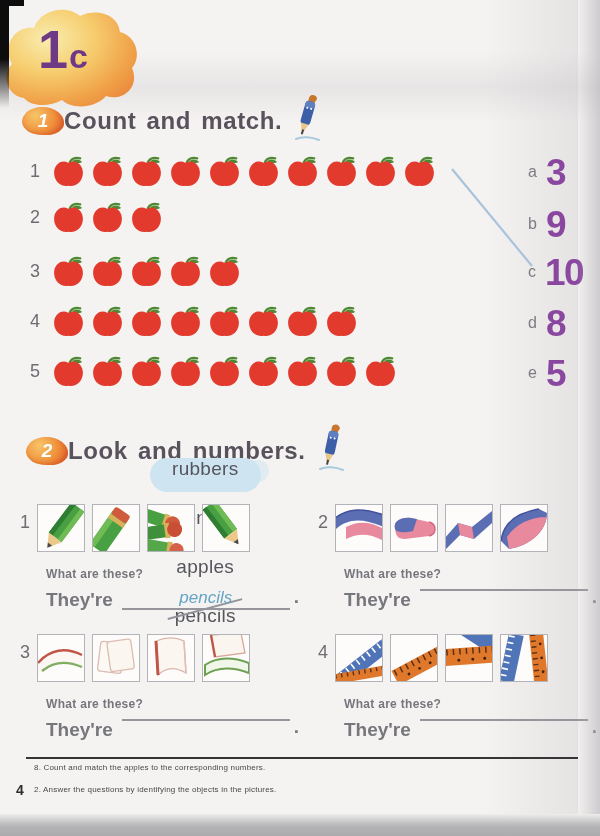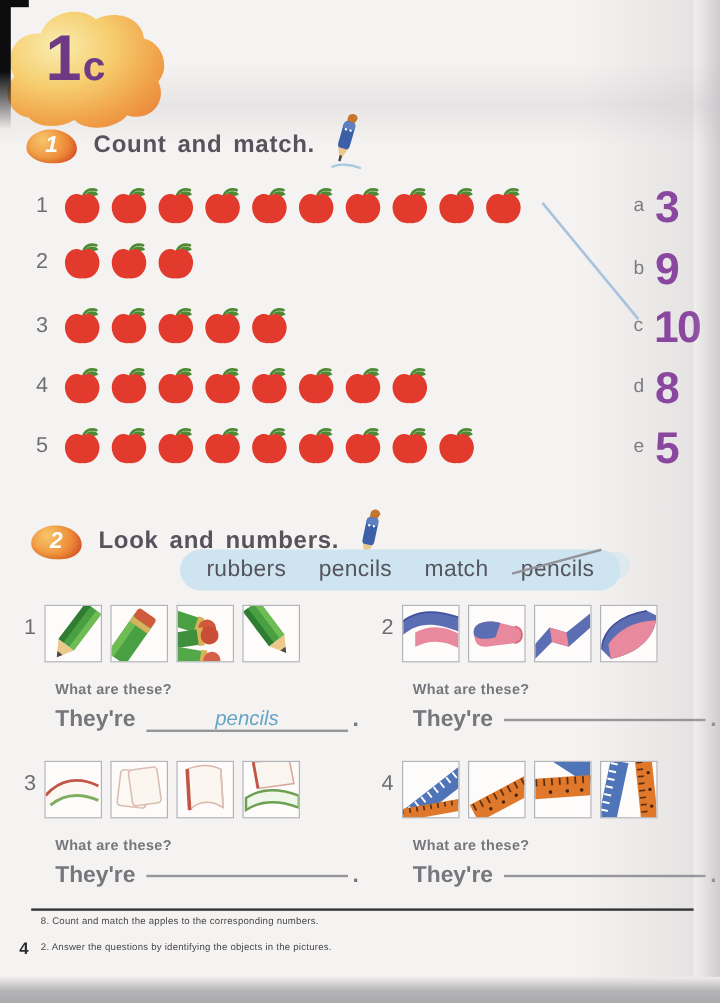--- a/index.html
+++ b/index.html
@@ -15,45 +15,45 @@
 
   
   .badge{position:absolute;left:2px;top:6px;width:140px;height:102px;}
   .badge-text{position:absolute;left:36px;top:16px;display:flex;align-items:baseline;color:#6e3a85;font-weight:bold;}
   .badge-number{font-size:54px;line-height:1;}
   .badge-letter{font-size:34px;line-height:1;margin-left:1px;}
 
   
   .sec-header{position:absolute;display:flex;align-items:center;}
   .blob{width:42px;height:28px;border-radius:55% 60% 50% 58%/62% 66% 48% 55%;background:radial-gradient(circle at 32% 30%,#f7c468,#ef8f3a 55%,#dd542b 100%);display:flex;align-items:center;justify-content:center;color:#fff;font-weight:bold;font-style:italic;font-size:19px;box-shadow:inset -2px -2px 4px rgba(190,60,20,.35);}
-  .sec-title{margin-left:14px;font-size:20px;font-weight:bold;color:#57525c;letter-spacing:.6px;word-spacing:3px;}
+  .sec-title{margin-left:0;font-size:24px;font-weight:bold;color:#57525c;letter-spacing:.6px;word-spacing:3px;}
   .mascot{margin-left:10px;}
 
   
   .apple-row{position:absolute;left:50px;height:42px;display:flex;align-items:center;gap:2px;}
   .row-label{position:absolute;left:-24px;width:18px;text-align:center;font-size:18px;color:#6d6d73;}
   .apple{width:37px;height:36px;display:block;}
   .option{position:absolute;left:528px;height:42px;display:flex;align-items:center;gap:9px;}
   .opt-letter{font-size:16px;color:#7c7c84;}
   .opt-number{font-size:37px;font-weight:bold;color:#8a47a0;letter-spacing:-1.5px;line-height:1;}
   .match-overlay{position:absolute;inset:0;pointer-events:none;}
 
   
-  .word-bank{position:absolute;left:150px;top:458px;height:34px;display:flex;align-items:center;gap:27px;padding:0 22px;background:#cee5f1;border-radius:17px;box-shadow:14px -4px 0 -6px rgba(206,229,241,.55);}
+  .word-bank{position:absolute;left:150px;top:458px;height:34px;display:flex;align-items:center;gap:27px;padding:0 22px;background:#cee5f1;border-radius:17px;box-shadow:14px -4px 0 -6px rgba(206,229,241,.55);flex-direction:column;}
   .wb-word{font-size:19px;color:#55555d;position:relative;letter-spacing:.3px;}
   .wb-word.crossed::after{content:"";position:absolute;left:-7px;top:58%;width:125%;height:2px;background:#93939a;transform:rotate(-15deg);transform-origin:left bottom;}
 
   
   .q{position:absolute;width:292px;}
   .qnum{position:absolute;left:0;top:8px;font-size:18px;color:#6d6d73;}
   .thumbs{display:flex;gap:7px;margin-left:17px;}
   .thumb{width:46px;height:46px;background:#fefcfa;border:1px solid #b3b3ba;overflow:hidden;}
   .thumb svg{display:block;}
   .qtext{margin:15px 0 0 26px;font-size:12px;font-weight:bold;color:#76767d;letter-spacing:.3px;}
-  .ansline{margin:8px 0 0 26px;font-size:19px;font-weight:bold;color:#76767d;display:flex;align-items:center;}
+  .ansline{margin:8px 0 0 26px;font-size:19px;font-weight:bold;color:#76767d;display:flex;align-items:flex-start;}
   .blank{display:inline-block;width:168px;border-bottom:2px solid #95959b;text-align:center;font-style:italic;font-weight:normal;color:#64a5c6;font-size:17px;line-height:1.1;margin:0 4px 0 9px;}
   .endp{line-height:.8;}
 
   
   .rule{position:absolute;left:26px;right:22px;top:757px;height:2px;background:#353537;}
   .fn{position:absolute;left:34px;font-size:8px;color:#48484b;letter-spacing:.2px;}
   .page-num{position:absolute;left:16px;top:782px;font-size:14px;font-weight:bold;color:#2d2d30;}
 </style>
 </head>
 <body>
@@ -334,21 +334,21 @@
           <path d="M15 36 L15 41" stroke="#444" stroke-width="2"></path>
         </g>
         <path d="M4 45 C10 42 20 43 27 46" stroke="#a8cade" stroke-width="2" fill="none" stroke-linecap="round"></path>
       </svg>
     </div>
   </div>
 
   <div class="word-bank" id="word-bank">
       <span class="wb-word">rubbers</span>
       <span class="wb-word">pencils</span>
-      <span class="wb-word">match</span>
+      <span class="wb-word">apples</span>
       <span class="wb-word crossed">pencils</span>
     </div>
 
   <div id="questions">
       <div class="q" style="left: 20px; top: 504px;">
         <span class="qnum">1</span>
         <div class="thumbs">
           <div class="thumb">
             <svg width="46" height="46" viewBox="0 0 46 46">
               <g transform="translate(40 2) rotate(127)">

